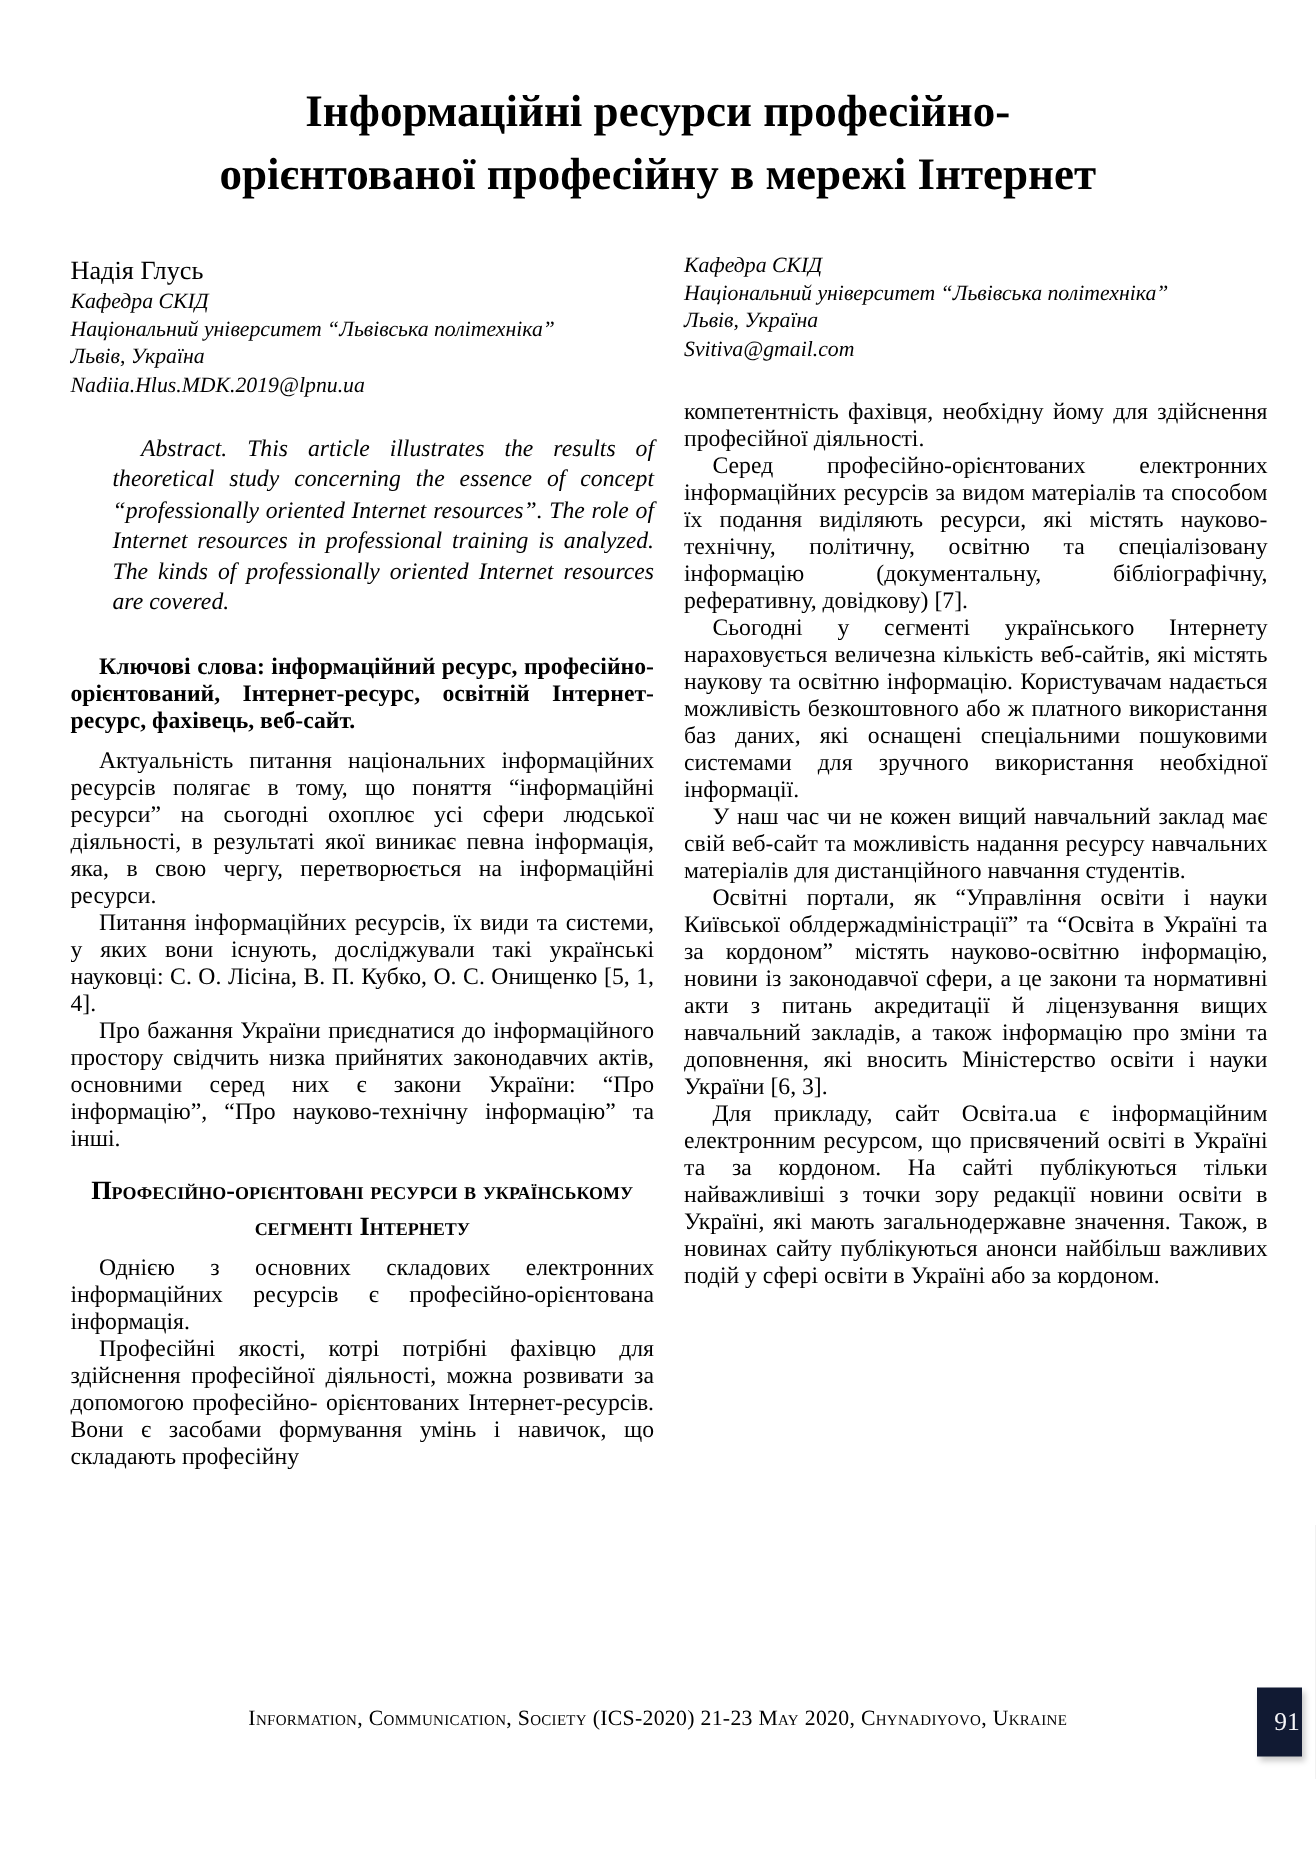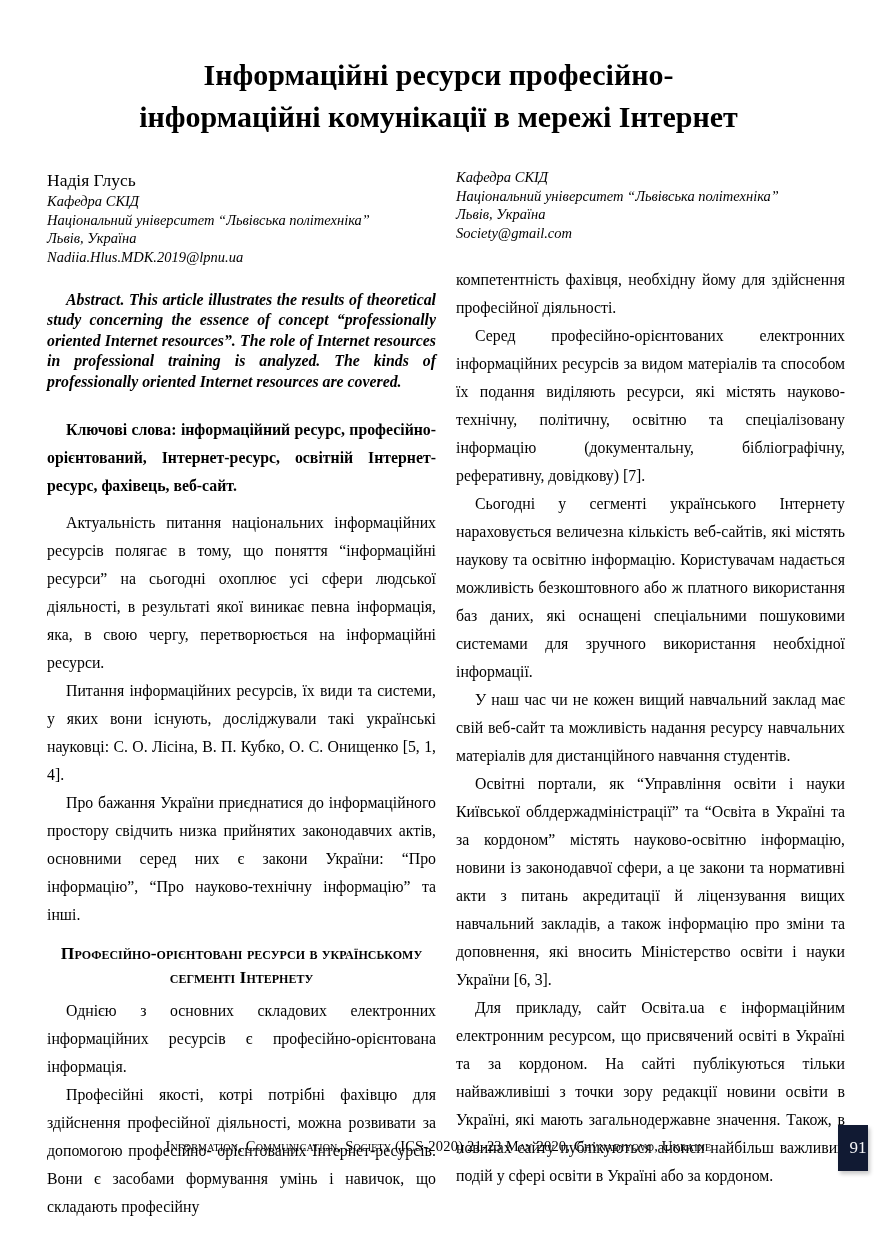--- a/index.html
+++ b/index.html
@@ -26,24 +26,24 @@
   }
   .col { flex:1; min-width:0; }
   .author-block { text-align:left; margin-bottom:24px; }
   .author-name { font-size:17.5px; line-height:24px; }
   .author-line { font-style:italic; font-size:14.5px; line-height:18.5px; }
   .para {
     margin:0;
     text-align:justify;
     text-indent:19px;
     font-size:15.8px;
-    line-height:28px;
+    line-height:18px;
   }
   .para.no-indent { text-indent:0; }
-  .abstract { font-weight:bold; font-style:italic; line-height:20.4px; }
+  .abstract { font-weight:normal; font-style:italic; line-height:20.4px;margin-left:28px; }
   .keywords { font-weight:bold; margin-top:24px; margin-bottom:9px; }
   .section-heading {
     margin:12px 0 8px 0;
     text-align:center;
     font-weight:bold;
     font-variant:small-caps;
     font-size:17.5px;
     line-height:24px;
   }
   .footer-conference {
@@ -78,21 +78,21 @@
     font-size:16.5px;
   }
 </style>
 </head>
 <body>
 
 <div class="page">
 
   <div class="title">
     <div>Інформаційні ресурси професійно-</div>
-    <div>інформаційні комунікації в мережі Інтернет</div>
+    <div>орієнтованої професійну в мережі Інтернет</div>
   </div>
 
   <div class="columns">
 
     <div class="col">
       <div class="author-block">
         <div class="author-name">Надія Глусь</div>
         <div class="author-line">Кафедра СКІД</div>
         <div class="author-line">Національний університет “Львівська політехніка”</div>
         <div class="author-line">Львів, Україна</div>
@@ -110,21 +110,21 @@
 
       <p class="para">Однією з основних складових електронних інформаційних ресурсів є професійно-орієнтована інформація.</p>
       <p class="para">Професійні якості, котрі потрібні фахівцю для здійснення професійної діяльності, можна розвивати за допомогою професійно- орієнтованих Інтернет-ресурсів. Вони є засобами формування умінь і навичок, що складають професійну</p>
     </div>
 
     <div class="col">
       <div class="author-block">
         <div class="author-line">Кафедра СКІД</div>
         <div class="author-line">Національний університет “Львівська політехніка”</div>
         <div class="author-line">Львів, Україна</div>
-        <div class="author-line">Society@gmail.com</div>
+        <div class="author-line">Svitiva@gmail.com</div>
       </div>
 
       <p class="para no-indent">компетентність фахівця, необхідну йому для здійснення професійної діяльності.</p>
       <p class="para">Серед професійно-орієнтованих електронних інформаційних ресурсів за видом матеріалів та способом їх подання виділяють ресурси, які містять науково-технічну, політичну, освітню та спеціалізовану інформацію (документальну, бібліографічну, реферативну, довідкову) [7].</p>
       <p class="para">Сьогодні у сегменті українського Інтернету нараховується величезна кількість веб-сайтів, які містять наукову та освітню інформацію. Користувачам надається можливість безкоштовного або ж платного використання баз даних, які оснащені спеціальними пошуковими системами для зручного використання необхідної інформації.</p>
       <p class="para">У наш час чи не кожен вищий навчальний заклад має свій веб-сайт та можливість надання ресурсу навчальних матеріалів для дистанційного навчання студентів.</p>
       <p class="para">Освітні портали, як “Управління освіти і науки Київської облдержадміністрації” та “Освіта в Україні та за кордоном” містять науково-освітню інформацію, новини із законодавчої сфери, а це закони та нормативні акти з питань акредитації й ліцензування вищих навчальний закладів, а також інформацію про зміни та доповнення, які вносить Міністерство освіти і науки України [6, 3].</p>
       <p class="para">Для прикладу, сайт Освіта.ua є інформаційним електронним ресурсом, що присвячений освіті в Україні та за кордоном. На сайті публікуються тільки найважливіші з точки зору редакції новини освіти в Україні, які мають загальнодержавне значення. Також, в новинах сайту публікуються анонси найбільш важливих подій у сфері освіти в Україні або за кордоном.</p>
     </div>
 

